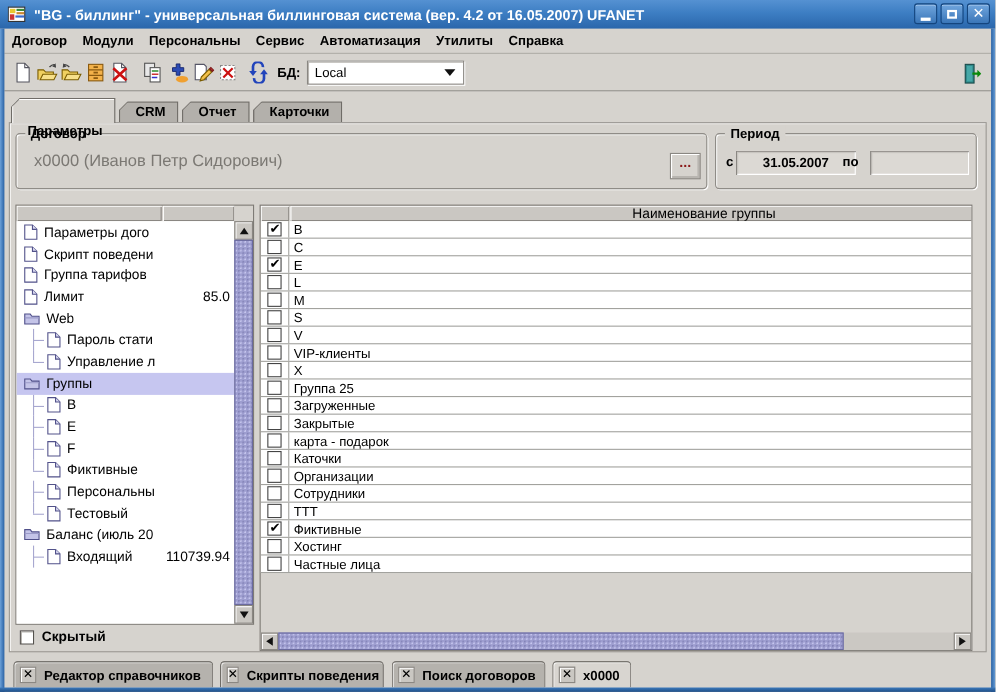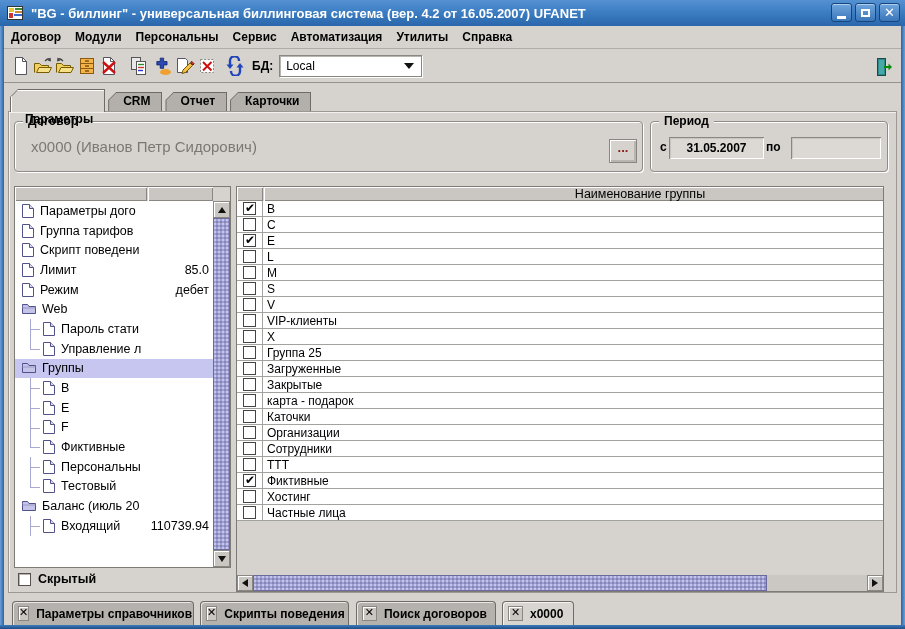--- a/index.html
+++ b/index.html
@@ -260,21 +260,21 @@
 
 <div class="groupbox" id="gb-contract">
   <span class="gb-label">Договор</span>
   <div class="contract-text">x0000 (Иванов Петр Сидорович)</div>
   <div class="dots-btn">...</div>
 </div>
 
 <div class="groupbox" id="gb-period">
   <span class="gb-label">Период</span>
   <span class="p-label" style="left:9px">с</span>
-  <div class="sunken-field" style="left:18px;width:95px">31.05.2007</div>
+  <div class="sunken-field" style="left:18px;width:109px">31.05.2007</div>
   <span class="p-label" style="left:115px">по</span>
   <div class="sunken-field" style="left:140px;width:90px"></div>
 </div>
 
 <div class="tree-wrap">
   <div class="th dither" style="left:0;width:132px"></div>
   <div class="th dither" style="left:133px;width:65px"></div>
   <div class="tree-view" id="tree-view">
       <div class="trow">
         <span class="ticon" style="margin-left: 6px;">
@@ -285,50 +285,40 @@
         </span>
         <span class="tlabel">Параметры дого</span>
       </div>
       <div class="trow">
         <span class="ticon" style="margin-left: 6px;">
           <svg width="14" height="16" viewBox="0 0 14 16">
             <path d="M1.5 1.5h7l4 4v9h-11z" fill="#fff" stroke="#52528a"></path>
             <path d="M8.5 1.5v4h4" fill="#d8d8f0" stroke="#52528a"></path>
           </svg>
         </span>
+        <span class="tlabel">Скрипт поведени</span>
+      </div>
+      <div class="trow">
+        <span class="ticon" style="margin-left: 6px;">
+          <svg width="14" height="16" viewBox="0 0 14 16">
+            <path d="M1.5 1.5h7l4 4v9h-11z" fill="#fff" stroke="#52528a"></path>
+            <path d="M8.5 1.5v4h4" fill="#d8d8f0" stroke="#52528a"></path>
+          </svg>
+        </span>
         <span class="tlabel">Группа тарифов</span>
-      </div>
-      <div class="trow">
-        <span class="ticon" style="margin-left: 6px;">
-          <svg width="14" height="16" viewBox="0 0 14 16">
-            <path d="M1.5 1.5h7l4 4v9h-11z" fill="#fff" stroke="#52528a"></path>
-            <path d="M8.5 1.5v4h4" fill="#d8d8f0" stroke="#52528a"></path>
-          </svg>
-        </span>
-        <span class="tlabel">Скрипт поведени</span>
       </div>
       <div class="trow">
         <span class="ticon" style="margin-left: 6px;">
           <svg width="14" height="16" viewBox="0 0 14 16">
             <path d="M1.5 1.5h7l4 4v9h-11z" fill="#fff" stroke="#52528a"></path>
             <path d="M8.5 1.5v4h4" fill="#d8d8f0" stroke="#52528a"></path>
           </svg>
         </span>
         <span class="tlabel">Лимит</span>
         <span class="tvalue">85.0</span>
-      </div>
-      <div class="trow">
-        <span class="ticon" style="margin-left: 6px;">
-          <svg width="14" height="16" viewBox="0 0 14 16">
-            <path d="M1.5 1.5h7l4 4v9h-11z" fill="#fff" stroke="#52528a"></path>
-            <path d="M8.5 1.5v4h4" fill="#d8d8f0" stroke="#52528a"></path>
-          </svg>
-        </span>
-        <span class="tlabel">Режим</span>
-        <span class="tvalue">дебет</span>
       </div>
       <div class="trow">
         <span class="ticon" style="margin-left: 6px;">
           <svg width="16" height="14" viewBox="0 0 16 14">
             <path d="M1.5 4.5v-2h5l1.5 2h6.5v7h-13z" fill="#c4c4e8" stroke="#50508a"></path>
             <path d="M1.5 6h13" stroke="#9a9ac8" fill="none"></path>
           </svg>
         </span>
         <span class="tlabel">Web</span>
       </div>
@@ -603,21 +593,21 @@
     <div class="sb-thumb"></div>
     <div class="sb-btn right">
         <span class="tri-right"></span>
       </div>
   </div>
 </div>
 
 <div class="bottomtabs" id="bottomtabs">
     <div class="btab dither" style="left: 8px; width: 182px;">
       <span class="xbtn">✕</span>
-      <span class="blabel">Параметры справочников</span>
+      <span class="blabel">Редактор справочников</span>
     </div>
     <div class="btab dither" style="left: 196px; width: 149px;">
       <span class="xbtn">✕</span>
       <span class="blabel">Скрипты поведения</span>
     </div>
     <div class="btab dither" style="left: 352px; width: 140px;">
       <span class="xbtn">✕</span>
       <span class="blabel">Поиск договоров</span>
     </div>
     <div class="btab active dither" style="left: 498px; width: 72px;">

